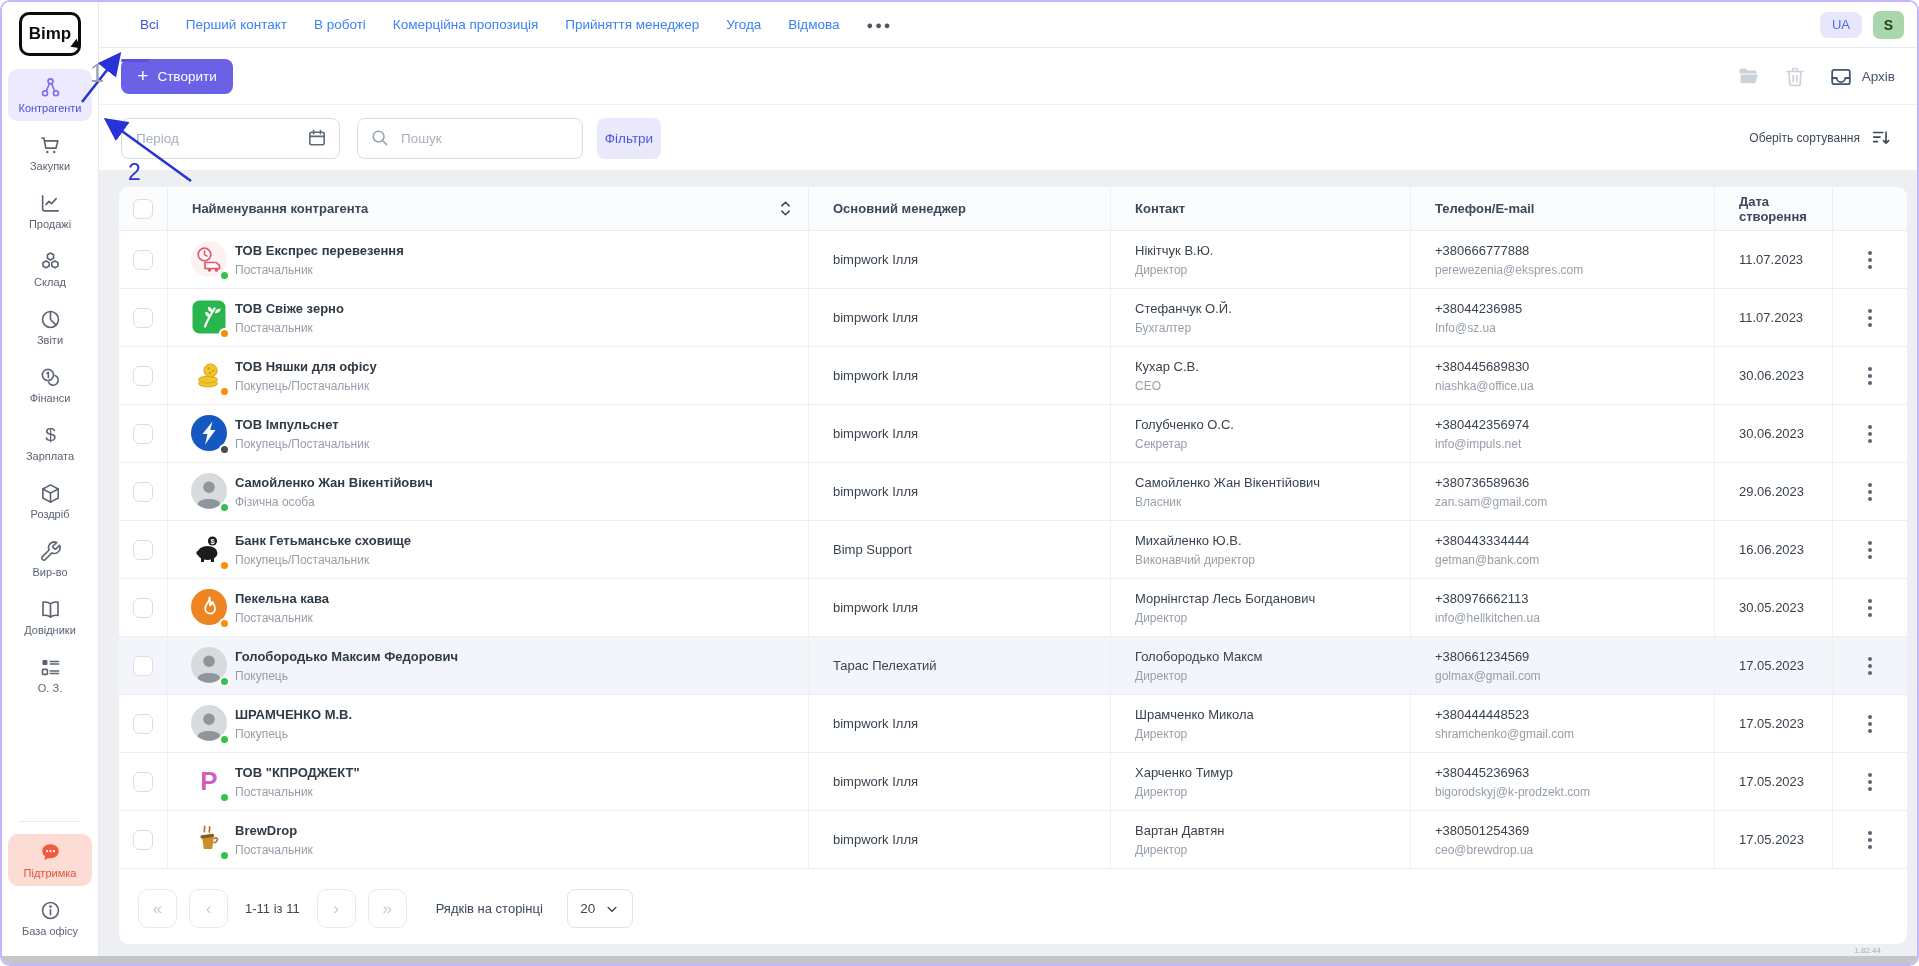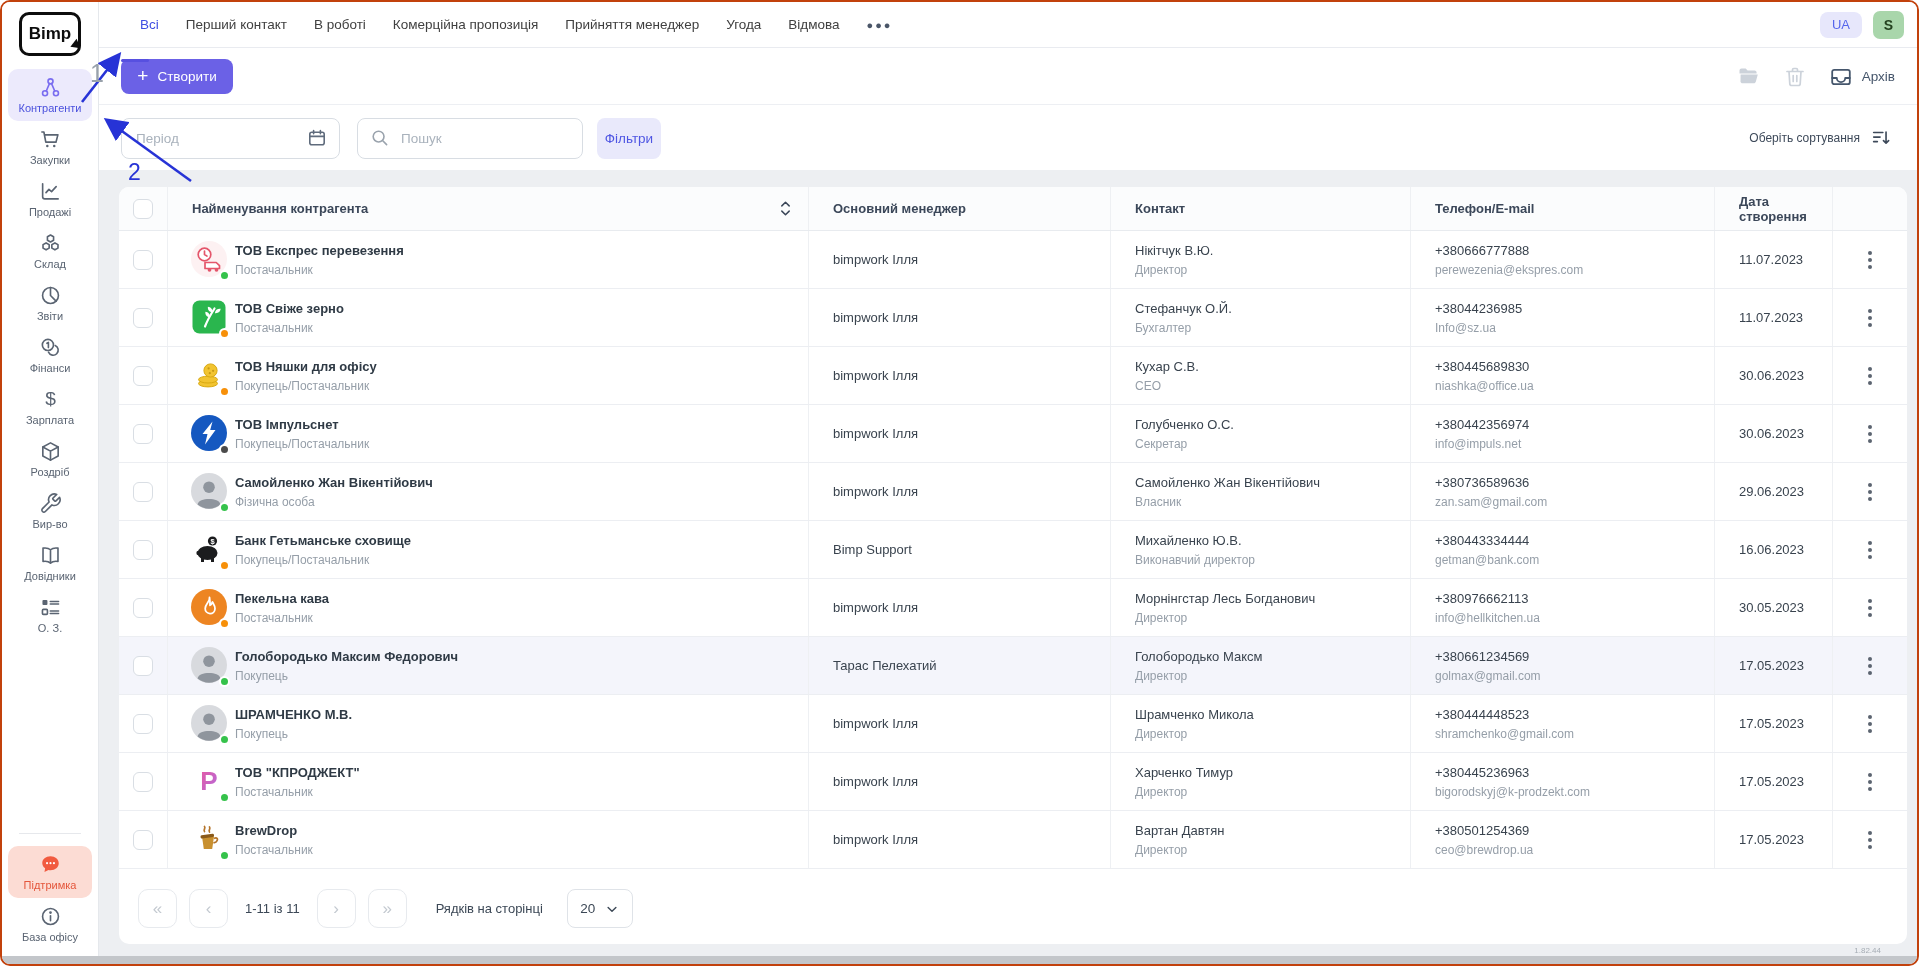--- a/index.html
+++ b/index.html
@@ -1,39 +1,39 @@
 <!DOCTYPE html>
 <html><head>
 <meta charset="utf-8">
 <style>
   html,body{margin:0;padding:0;background:#fff;}
   body{font-family:"Liberation Sans",sans-serif;-webkit-font-smoothing:antialiased;}
   *{box-sizing:border-box;}
-  .window{position:relative;width:1919px;height:966px;border:2px solid #c2410c;border-radius:10px;overflow:hidden;background:#fff;}
+  .window{position:relative;width:1919px;height:966px;border:2px solid #c4b5fd;border-radius:10px;overflow:hidden;background:#fff;}
   .bottom-strip{position:absolute;left:0;right:0;bottom:0;height:8px;background:#c3c6ca;z-index:6;}
 
   
   .sidebar{position:absolute;left:0;top:0;bottom:8px;width:97px;background:#fff;border-right:1px solid #e5e8ec;display:flex;flex-direction:column;align-items:center;z-index:10;}
   .logo{position:relative;margin-top:10px;width:62px;height:44px;border:3px solid #0d0d0d;border-radius:10px;display:flex;align-items:center;justify-content:center;font-weight:700;font-size:17px;color:#0d0d0d;background:#fff;flex:none;}
   .logo::after{content:"";position:absolute;right:-8px;bottom:1px;border:5px solid transparent;border-left:9px solid #0d0d0d;transform:rotate(38deg);}
   .nav{flex:1;display:flex;flex-direction:column;align-items:center;width:100%;margin-top:13px;padding-bottom:6px;}
-  .nav-item{width:84px;border-radius:10px;display:flex;flex-direction:column;align-items:center;justify-content:center;gap:3px;padding:6px 16px 7px;color:#5a6472;cursor:pointer;flex:none;}
+  .nav-item{width:84px;border-radius:10px;display:flex;flex-direction:column;align-items:center;justify-content:center;gap:3px;padding:6px 16px 7px;margin-bottom:6px;color:#5a6472;cursor:pointer;flex:none;}
   .nav-label{font-size:11px;white-space:nowrap;}
   .nav-icon{display:flex;align-items:center;justify-content:center;width:24px;height:24px;}
   .nav-icon svg{width:23px;height:23px;}
   .nav-item.active{background:#eceafc;color:#4a50dd;}
   .nav-item.active .nav-icon{color:#7a6df0;}
   .nav-item.support{background:#fcdcd4;color:#e4563b;}
   .nav-divider{width:62px;border-top:1px solid #e6e8ec;margin:4px 0 12px;flex:none;}
   .nav-spacer{flex:1;}
 
   
   .topbar{position:absolute;left:97px;right:0;top:0;height:46px;background:#fff;border-bottom:1px solid #e9ebf0;display:flex;align-items:center;padding:0 13px 0 24px;z-index:9;}
   .tabs{display:flex;gap:27px;align-items:center;}
-  .tab{font-size:13.5px;color:#404040;white-space:nowrap;cursor:pointer;}
+  .tab{font-size:13.5px;color:#3b82f6;white-space:nowrap;cursor:pointer;}
   .tab.active{color:#3f4ee2;margin-left:17px;}
   .tab.more{font-size:11px;letter-spacing:2px;font-weight:700;color:#4a5668;}
   .topbar-right{margin-left:auto;display:flex;gap:11px;align-items:center;}
   .badge-lang{min-width:42px;height:26px;border-radius:8px;background:#e7e7fb;color:#5565ec;font-size:13px;display:flex;align-items:center;justify-content:center;cursor:pointer;}
   .badge-user{width:31px;height:28px;border-radius:7px;background:#a9d6ab;color:#24411f;font-weight:700;font-size:14px;display:flex;align-items:center;justify-content:center;cursor:pointer;}
   .tab-underline{position:absolute;left:119px;top:57px;width:28px;height:3px;background:#5750e0;border-radius:3px;z-index:8;}
 
   
   .toolbar1{position:absolute;left:97px;right:0;top:47px;height:56px;background:#fff;border-bottom:1px solid #edeff3;display:flex;align-items:center;padding:0 22px;z-index:5;}
   .btn-create{height:35px;min-width:112px;border-radius:8px;background:#6b61e6;color:#fff;font-size:13.5px;display:flex;align-items:center;justify-content:center;gap:9px;cursor:pointer;padding:0 16px;}

